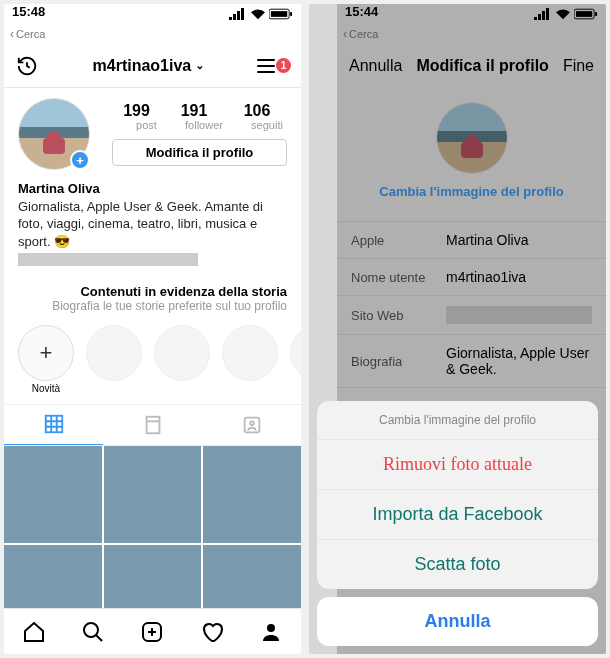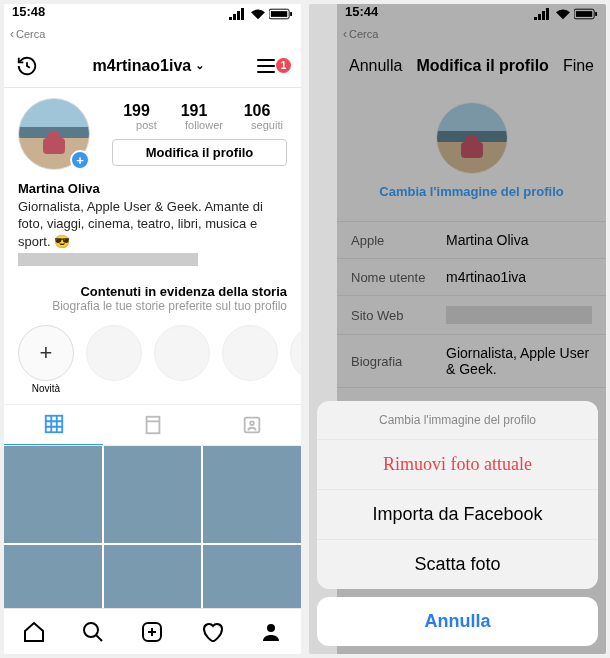--- a/index.html
+++ b/index.html
@@ -88,21 +88,21 @@
 .field { display:flex; align-items:center; padding:10px 14px; border-top:1px solid rgba(0,0,0,0.08); font-size:14px;}
 .field:last-child{ border-bottom:1px solid rgba(0,0,0,0.08);}
 .field .fl { width:95px; color:#555; font-size:13px;}
 .field .fv { flex:1; color:#000;}
 .field .fv.redact { background:#ccc; height:18px; }
 
 
 .sheet-overlay { position:absolute; inset:0; background:rgba(0,0,0,0.1); display:flex; flex-direction:column; justify-content:flex-end; padding:8px;}
 .sheet { background:#f2f2f2; border-radius:12px; overflow:hidden; margin-bottom:8px;}
 .sheet .sheet-title { text-align:center; padding:12px; font-size:12px; color:#888; border-bottom:1px solid #e6e6e6; font-weight:500;}
-.sheet .opt { text-align:center; padding:14px; font-size:18px; color:#000000; border-bottom:1px solid #e6e6e6;}
+.sheet .opt { text-align:center; padding:14px; font-size:18px; color:#0f766e; border-bottom:1px solid #e6e6e6;}
 .sheet .opt:last-child{ border-bottom:none;}
 .sheet .opt.destructive { color:#ed4245;font-family:Liberation Serif, serif; }
 .cancel-sheet { background:#fff; border-radius:12px; text-align:center; padding:14px; font-size:18px; color:#2b7de9; font-weight:600;}
 
 </style>
 </head>
 <body>
 
 <div class="phone">
   <div class="status-bar">

